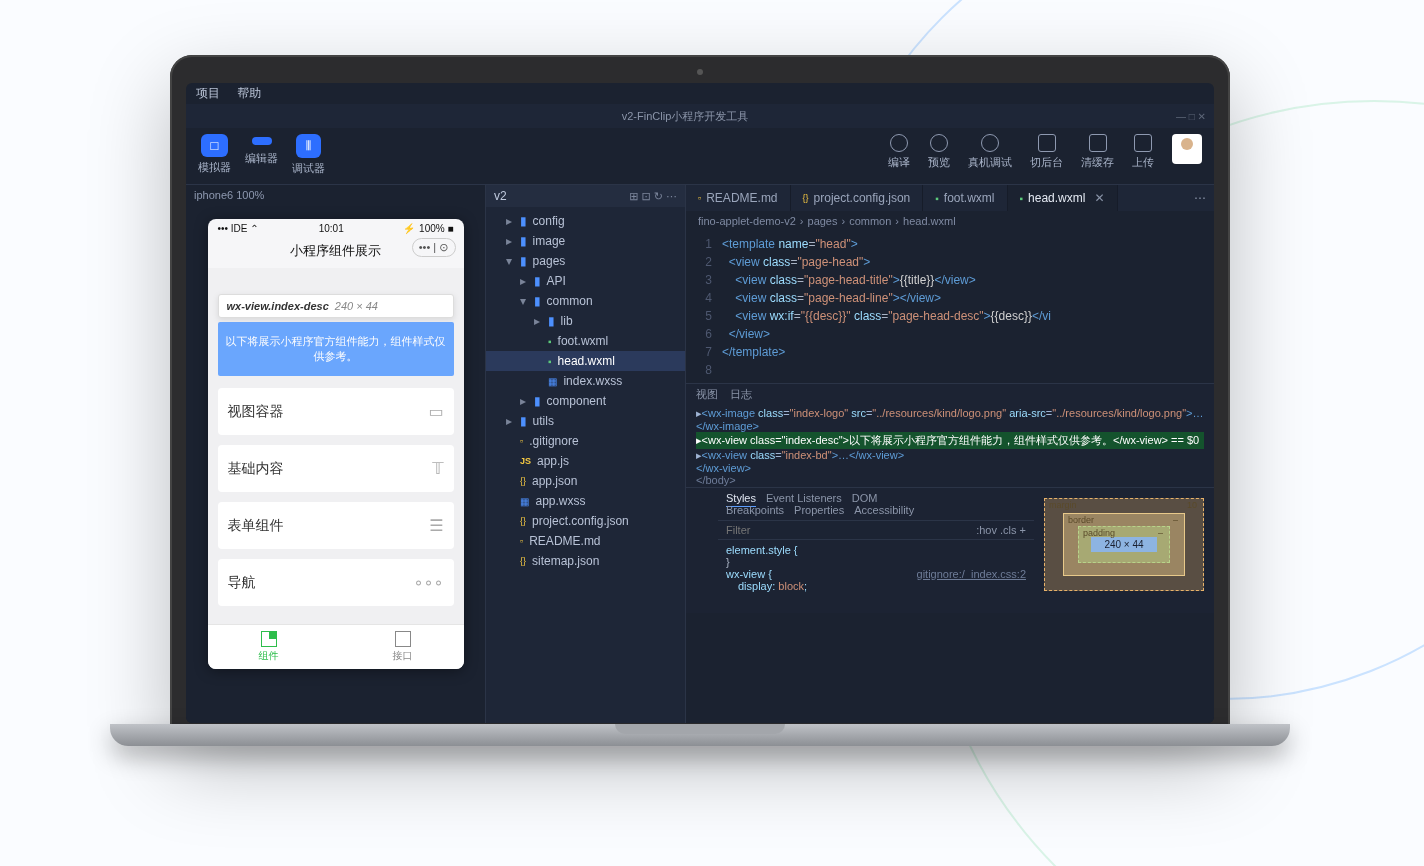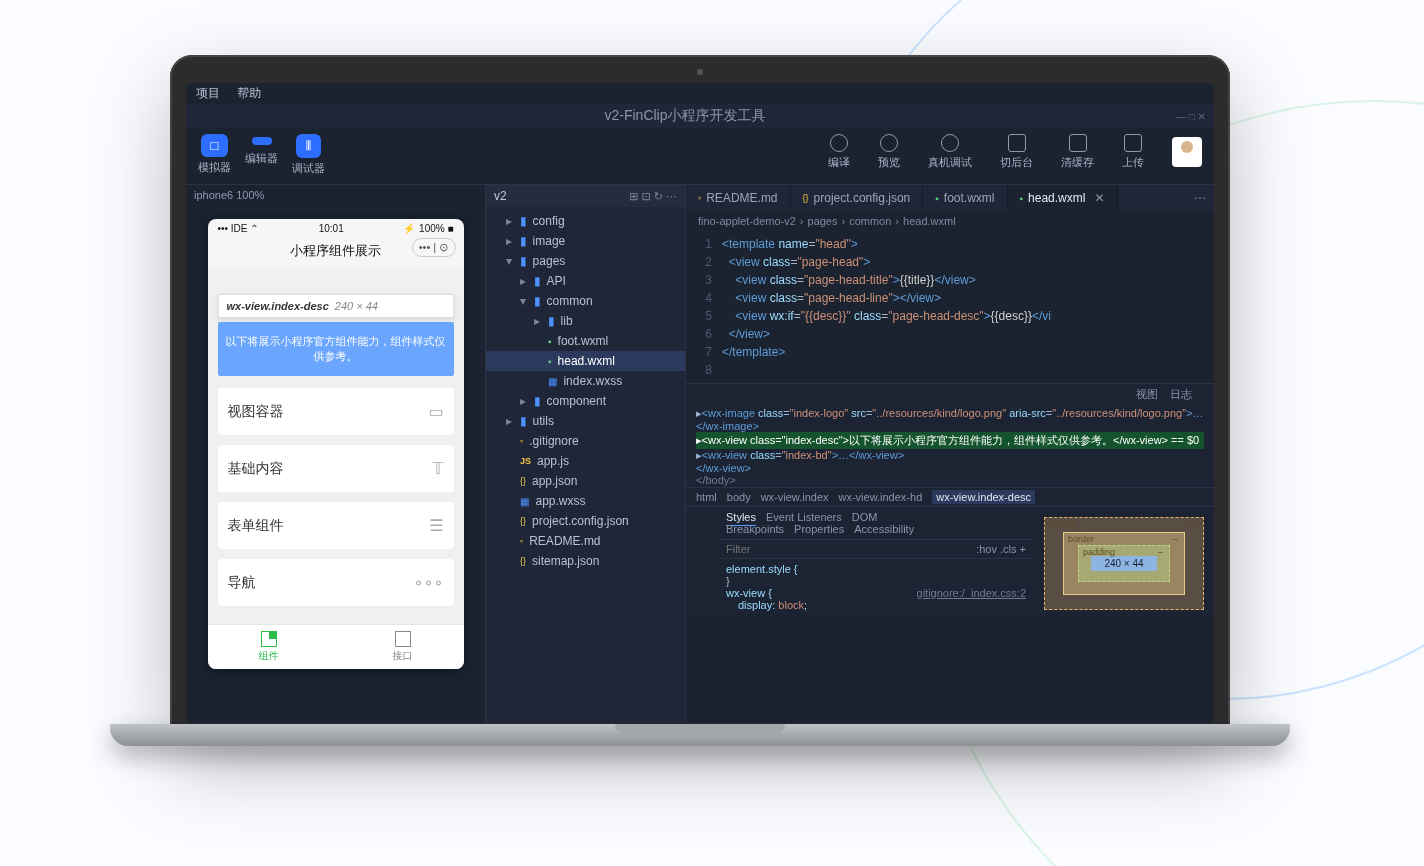--- a/index.html
+++ b/index.html
@@ -13,30 +13,30 @@
 
 .laptop { position: absolute; left: 170px; top: 55px; width: 1060px; }
 .bezel { background: #2c2c2e; border-radius: 22px 22px 6px 6px; padding: 28px 16px 12px; box-shadow: 0 30px 80px rgba(0,0,0,.25), inset 0 0 0 2px #444; }
 .cam { position: absolute; top: 14px; left: 50%; transform: translateX(-50%); width: 6px; height: 6px; background: #555; border-radius: 50%; }
 .base { height: 22px; background: linear-gradient(#bfc2c7,#8c8f94); border-radius: 0 0 18px 18px; margin: 0 -60px; box-shadow: 0 10px 25px rgba(0,0,0,.3); }
 .notch { width: 170px; height: 10px; background: #a3a6ab; margin: -11px auto 0; border-radius: 0 0 12px 12px; }
 
 
 .screen { background: #1b2230; height: 640px; border-radius: 6px; overflow: hidden; color: #aab4c5; font-size: 12px; display: flex; flex-direction: column; }
 .titlebar { height: 24px; display: flex; align-items: center; background: #1e2637; padding: 0 8px; }
-.titlebar .center { flex: 1; text-align: center; color: #8b95a9; font-size: 14px; }
+.titlebar .center { flex: 1; text-align: center; color: #8b95a9; font-size: 11px; }
 .titlebar .winctl { display: flex; gap: 10px; color: #5d6678; font-size: 10px; }
 .menubar { padding: 2px 10px; font-size: 12px; color: #b9c3d6; }
 .menubar span { margin-right: 14px; cursor: pointer; }
 .toolbar { display: flex; align-items: flex-start; padding: 6px 12px 8px; background: #1b2230; border-bottom: 1px solid #2b3447; }
 .tool-left { display: flex; gap: 14px; }
 .tool-pill { text-align: center; }
 .pill { background: #2d6eff; color: #fff; border-radius: 6px; padding: 4px 10px; font-size: 13px; display: inline-block; }
 .pill-label { font-size: 11px; color: #a9b4c9; margin-top: 3px; }
-.tool-right { margin-left: auto; display: flex; gap: 28px; align-items: center; }
+.tool-right { margin-left: auto; display: flex; gap: 18px; }
 .tool-item { text-align: center; font-size: 11px; color: #a9b4c9; cursor: pointer; }
 .tool-item .ico { display: block; width: 18px; height: 18px; border: 1.5px solid #8e99b0; border-radius: 50%; margin: 0 auto 3px; }
 .tool-item .ico.sq { border-radius: 3px; }
 .avatar { width: 30px; height: 30px; border-radius: 4px; background: #fff; display: inline-block; position: relative; }
 .avatar::after { content:''; position:absolute; top:4px; left:50%; transform:translateX(-50%); width:12px; height:12px; background:#d9b38c; border-radius:50%; }
 
 .main { flex: 1; display: flex; overflow: hidden; }
 
 
 .sim { width: 300px; background: #1b2230; border-right: 1px solid #2b3447; display: flex; flex-direction: column; }
@@ -87,21 +87,21 @@
 .code-line { display: flex; }
 .gutter { width: 36px; text-align: right; padding-right: 10px; color: #4e5870; user-select: none; }
 .cl { white-space: pre; }
 .tag { color: #5e9cd6; }
 .attr { color: #9cdcfe; }
 .str { color: #ce9178; }
 .expr { color: #d0d0d0; }
 
 
 .devtools { height: 230px; border-top: 1px solid #2b3447; display: flex; flex-direction: column; background: #1c2333; font-size: 11px; }
-.dt-tabs-sm { padding: 3px 10px; color: #8b95a9; text-align: right; }
+.dt-tabs-sm { padding: 3px 10px; color: #8b95a9; }
 .dt-tabs-sm span { margin-right: 12px; }
 .dt-dom { padding: 2px 10px 6px; font-family: monospace; font-size: 11px; color: #9fb4d4; max-height: 82px; overflow: hidden; }
 .dt-dom .hl { background: #14532d; color: #fff; padding: 1px 0; }
 .dt-dom .dim { color: #6e7c98; }
 .dt-crumb { border-top: 1px solid #2b3447; padding: 3px 10px; color: #8b95a9; }
 .dt-crumb span { margin-right: 10px; }
 .dt-crumb .sel { background: #2b3a5c; color: #e0e6f2; padding: 1px 4px; }
 .dt-lower { flex: 1; display: flex; border-top: 1px solid #2b3447; overflow: hidden; }
 .styles-pane { flex: 1; display: flex; flex-direction: column; margin-left: 32px; }
 .style-tabs { padding: 4px 8px; color: #8b95a9; }
@@ -378,21 +378,20 @@
             <div class="dt-dom" id="dt-dom">
                 <div>▸<span class="tag">&lt;wx-image</span> <span class="attr">class</span>=<span class="str">"index-logo"</span> <span class="attr">src</span>=<span class="str">"../resources/kind/logo.png"</span> <span class="attr">aria-src</span>=<span class="str">"../resources/kind/logo.png"</span><span class="tag">&gt;…&lt;/wx-image&gt;</span></div>
                 <div>
                   <div class="hl">▸&lt;wx-view class="index-desc"&gt;以下将展示小程序官方组件能力，组件样式仅供参考。&lt;/wx-view&gt; == $0</div>
                 </div>
                 <div>▸<span class="tag">&lt;wx-view</span> <span class="attr">class</span>=<span class="str">"index-bd"</span><span class="tag">&gt;…&lt;/wx-view&gt;</span></div>
                 <div><span class="tag">&lt;/wx-view&gt;</span></div>
                 <div><span class="tag dim">&lt;/body&gt;</span></div>
                 <div><span class="tag dim">&lt;/html&gt;</span></div>
               </div>
-            <div class="dt-crumb" id="dt-crumb"><span class="">html</span><span class="">body</span><span class="">wx-view.index</span><span class="">wx-view.index-hd</span><span class="sel">wx-view.index-desc</span></div>
             <div class="dt-lower">
               <div class="styles-pane">
                 <div class="style-tabs" id="style-tabs"><span class="act">Styles</span><span class="">Event Listeners</span><span class="">DOM Breakpoints</span><span class="">Properties</span><span class="">Accessibility</span></div>
                 <div class="style-filter">
                   <input placeholder="Filter" style="">
                   <span class="btns">:hov  .cls  +</span>
                 </div>
                 <div class="style-rules" id="rules">
                     <div><span class="rule-src"></span><span class="rule-sel">element.style {</span><div>}</div></div>
                     <div>

